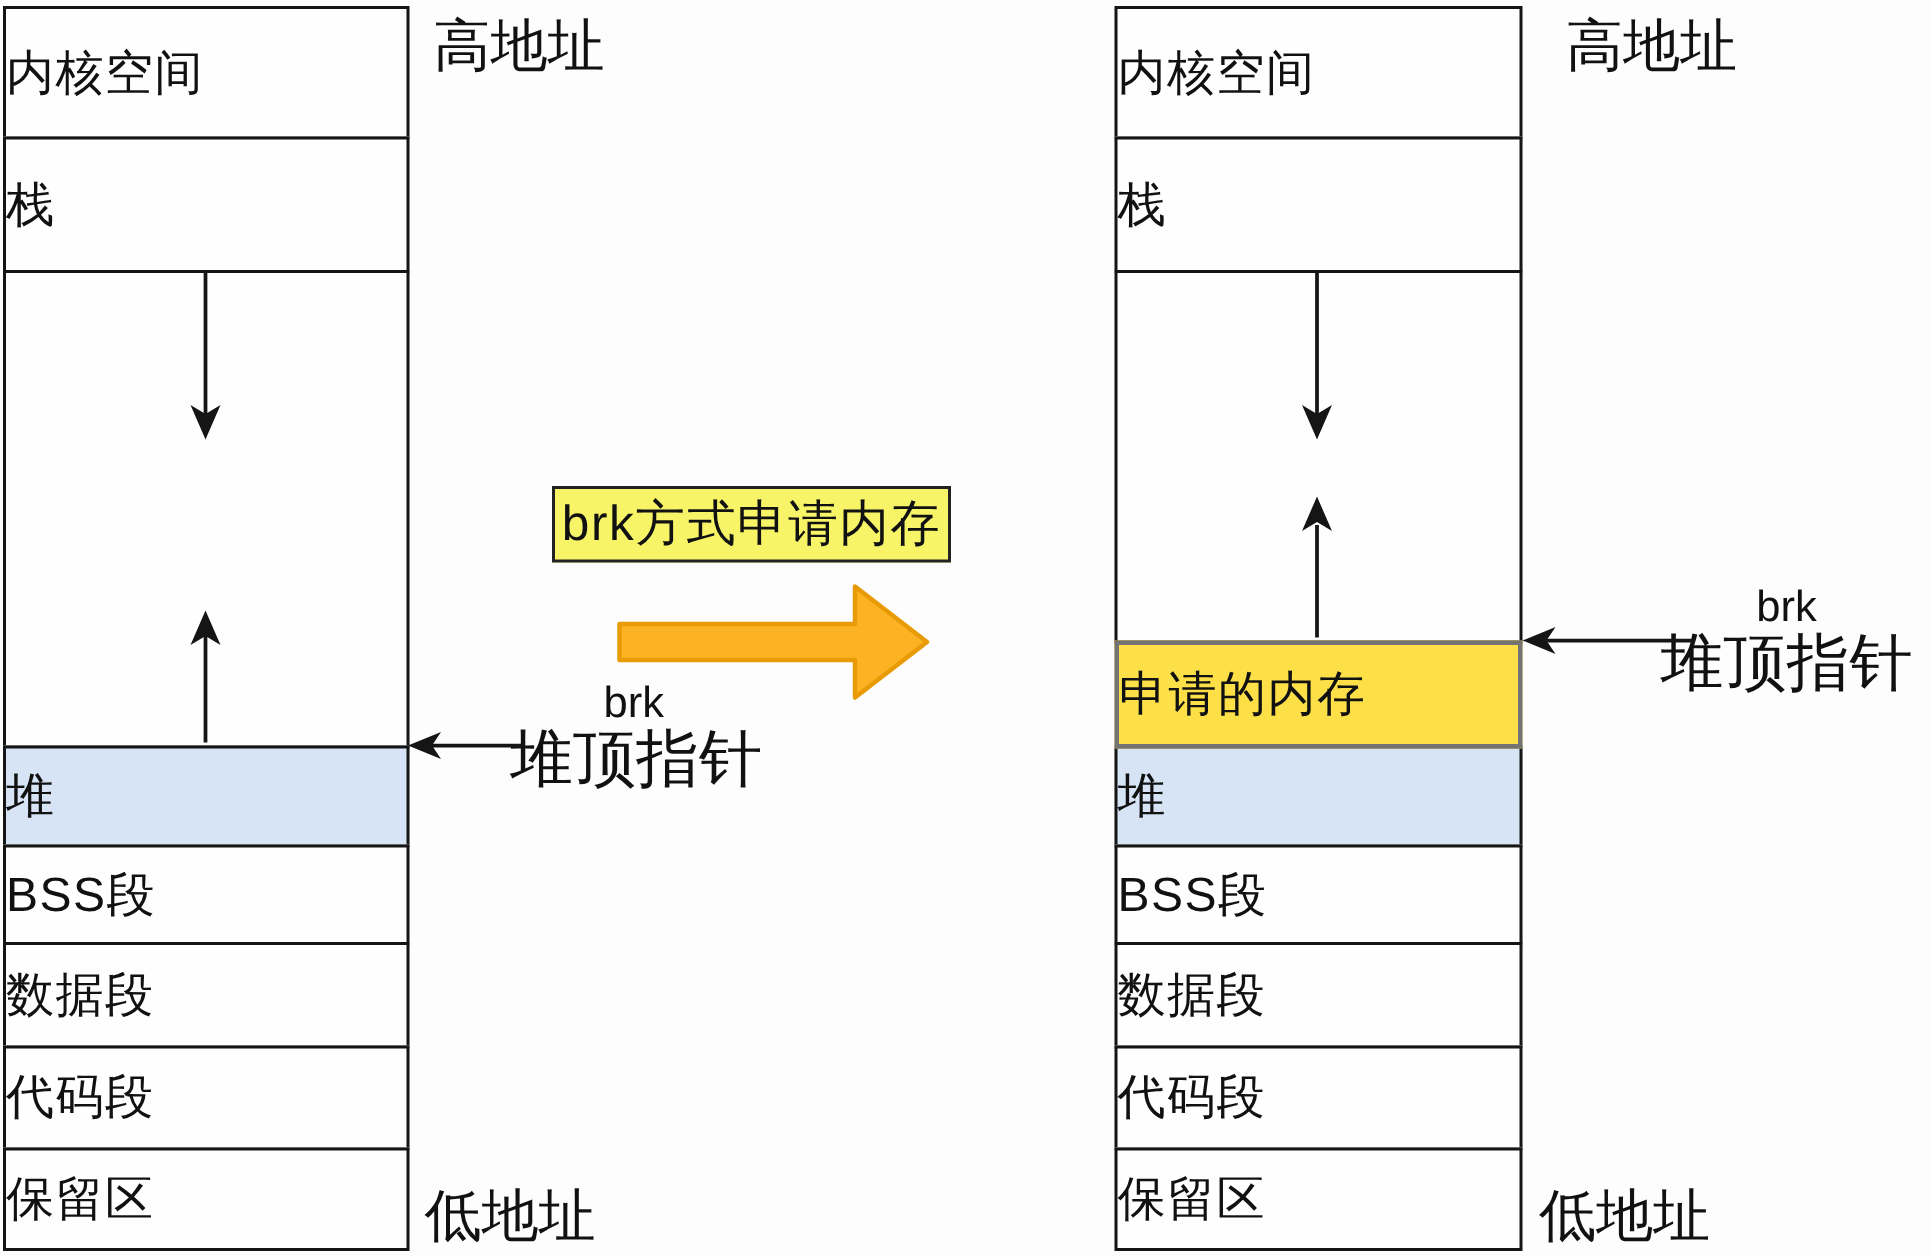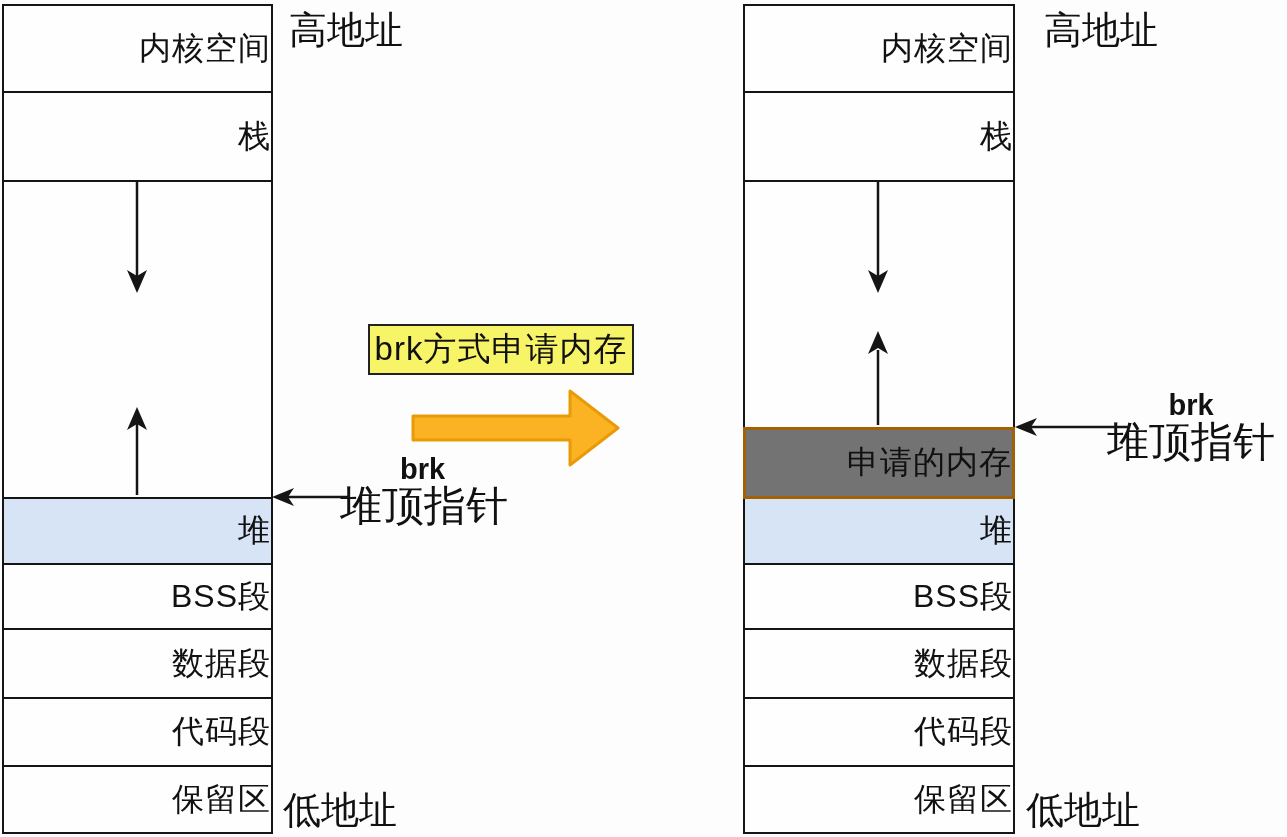--- a/index.html
+++ b/index.html
@@ -7,44 +7,44 @@
   body {
     font-family:"Liberation Sans","DejaVu Sans",sans-serif;
     background:#fdfdfd; color:#111; overflow:hidden;
   }
   .canvas { position:relative; width:1287px; height:837px; background:#fdfdfd; }
 
   .mem-column { position:absolute; top:4px; }
   .seg {
     border:2px solid #151515;
     background:#fefefe;
-    display:flex; align-items:center; justify-content:flex-end;
+    display:flex; align-items:center; justify-content:flex-start;
     font-size:32px; letter-spacing:1px;
     position:relative;
   }
   .seg + .seg { margin-top:-2px; }
   .seg.gap { background:#fefefe; }
   .seg.heap { background:#d6e4f6; }
   .seg.requested {
-    background:#737373;
-    border:3px solid #a16207;
+    background:#fde047;
+    border:3px solid #737373;
     z-index:2;
   }
 
   .addr-label { position:absolute; font-size:38px; white-space:nowrap; }
 
   .action-badge {
     position:absolute; left:368px; top:324px; width:266px; height:51px;
     background:#f7f468; border:2.5px solid #222;
     display:flex; align-items:center; justify-content:center;
     font-size:33px; letter-spacing:1px; white-space:nowrap;
   }
 
   .pointer-note { position:absolute; text-align:center; white-space:nowrap; }
-  .pointer-note .l1 { font-size:29px; line-height:34px;font-weight:bold; }
+  .pointer-note .l1 { font-size:29px; line-height:34px; }
   .pointer-note .l2 { font-size:42px; line-height:40px; }
 
   svg.overlay { position:absolute; left:0; top:0; width:1287px; height:837px; pointer-events:none; z-index:4; }
 </style>
 </head>
 <body>
 
 <div class="canvas">
 
   <div class="mem-column" style="left:2px; width:271px;">

